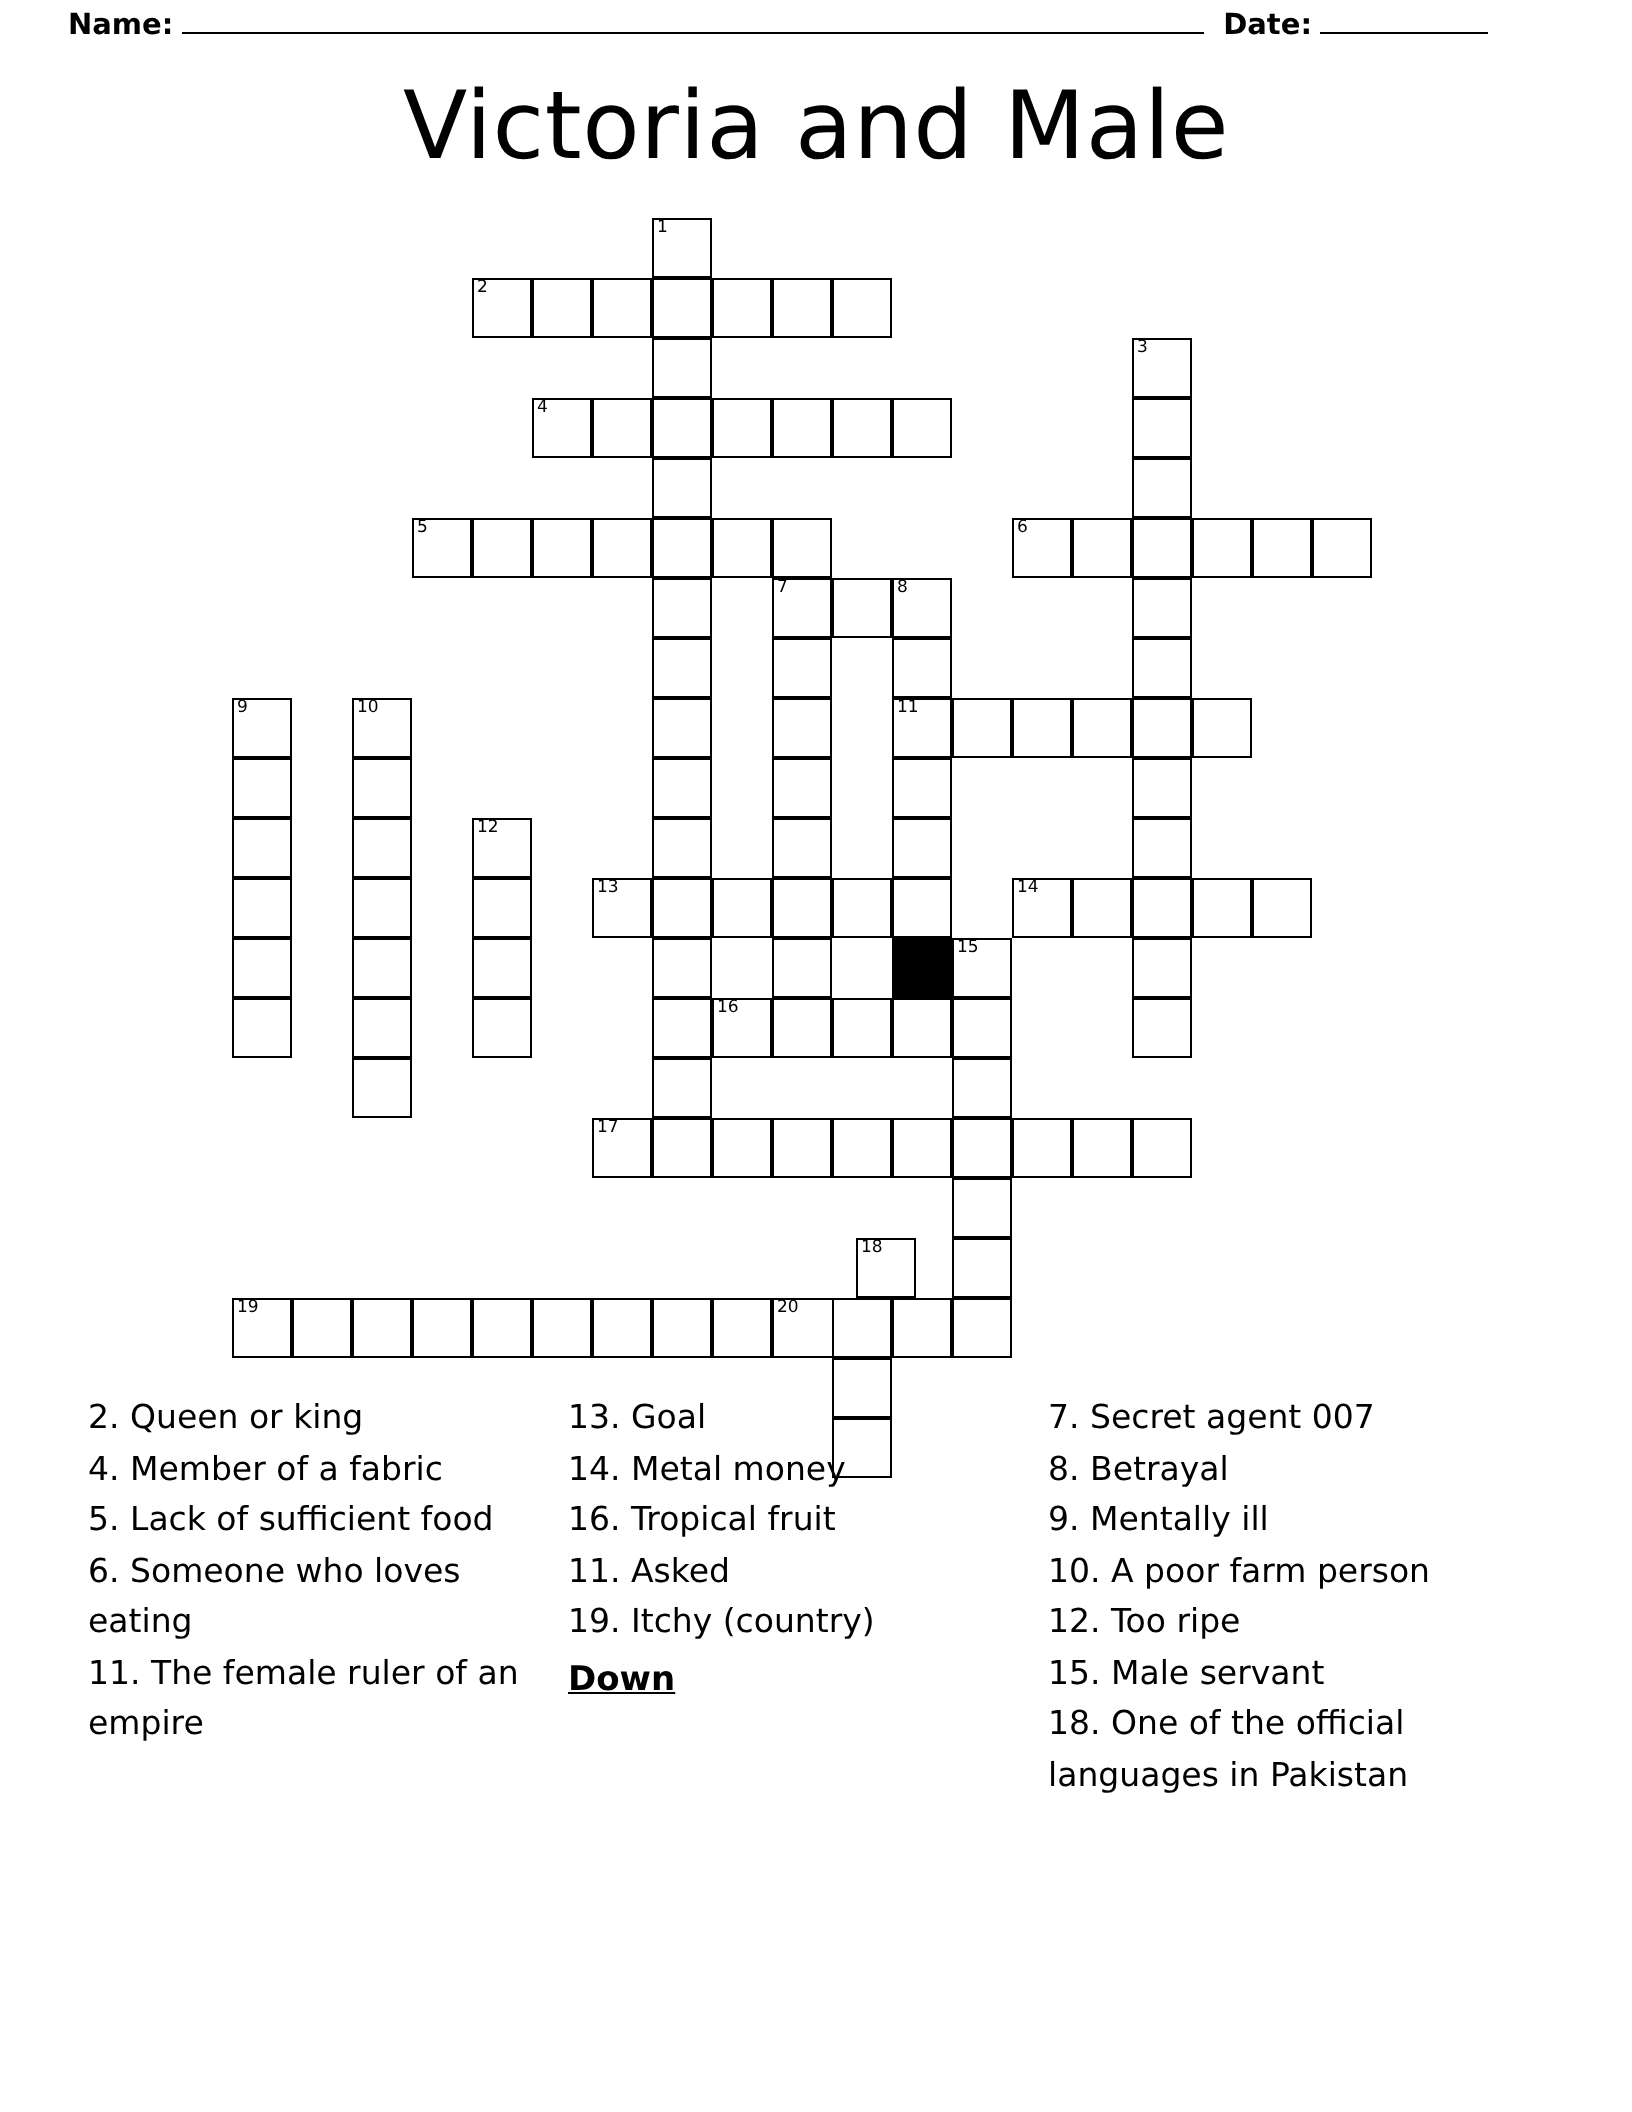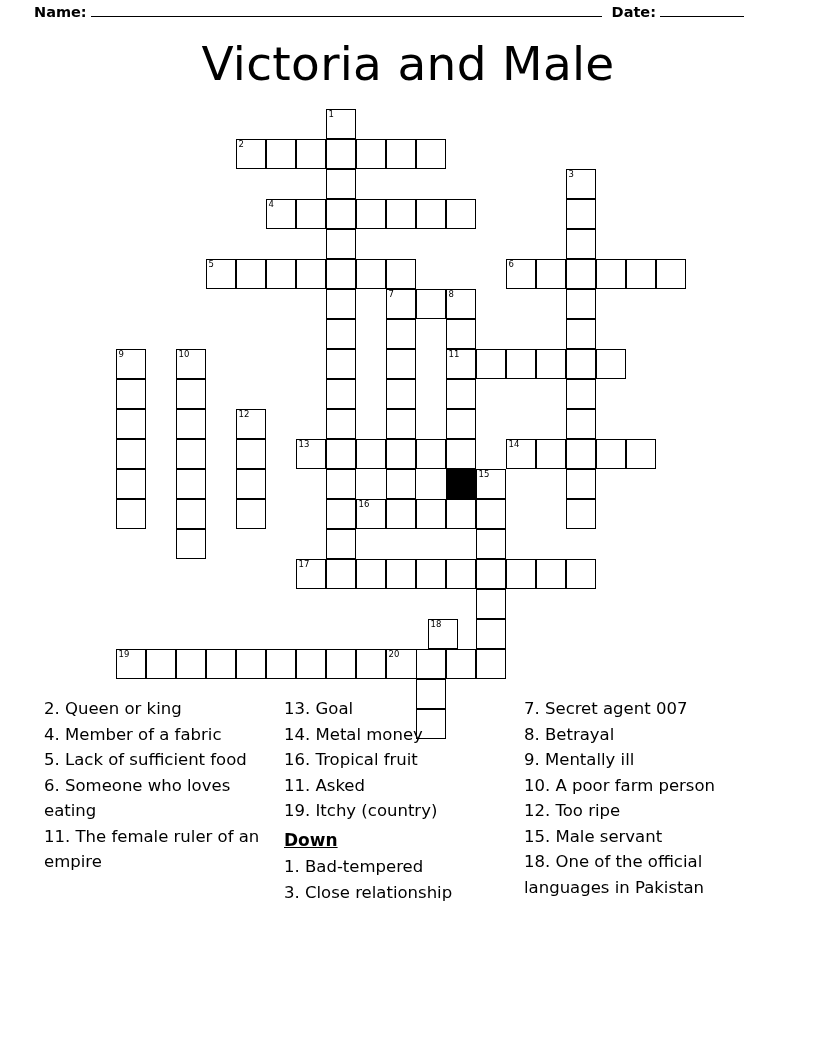--- a/index.html
+++ b/index.html
@@ -311,24 +311,20 @@
     </div>
     <div class="clue-col col-2">
       <div id="col2a">
           <div class="clue"><b>13.</b> <span>Goal</span></div>
           <div class="clue"><b>14.</b> <span>Metal money</span></div>
           <div class="clue"><b>16.</b> <span>Tropical fruit</span></div>
           <div class="clue"><b>11.</b> <span>Asked</span></div>
           <div class="clue"><b>19.</b> <span>Itchy (country)</span></div>
         </div>
       <div class="clue-heading" style="margin-top:3px;">Down</div>
-      <div id="col2b">
-          <div class="clue"><b>1.</b> <span>Bad-tempered</span></div>
-          <div class="clue"><b>3.</b> <span>Close relationship</span></div>
-        </div>
     </div>
     <div class="clue-col col-3">
       <div id="col3">
           <div class="clue"><b>7.</b> <span>Secret agent 007</span></div>
           <div class="clue"><b>8.</b> <span>Betrayal</span></div>
           <div class="clue"><b>9.</b> <span>Mentally ill</span></div>
           <div class="clue"><b>10.</b> <span>A poor farm person</span></div>
           <div class="clue"><b>12.</b> <span>Too ripe</span></div>
           <div class="clue"><b>15.</b> <span>Male servant</span></div>
           <div class="clue"><b>18.</b> <span>One of the official languages in Pakistan</span></div>

